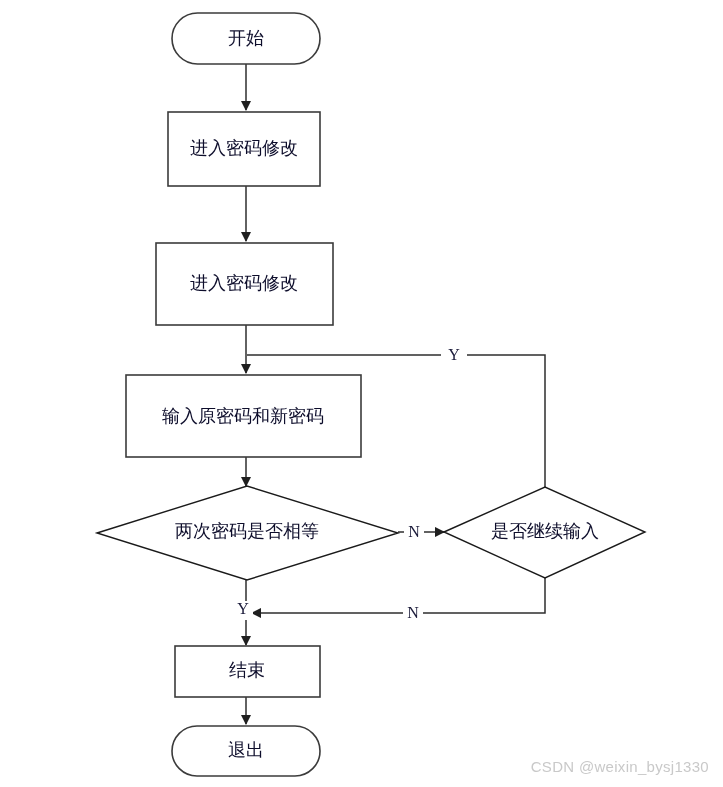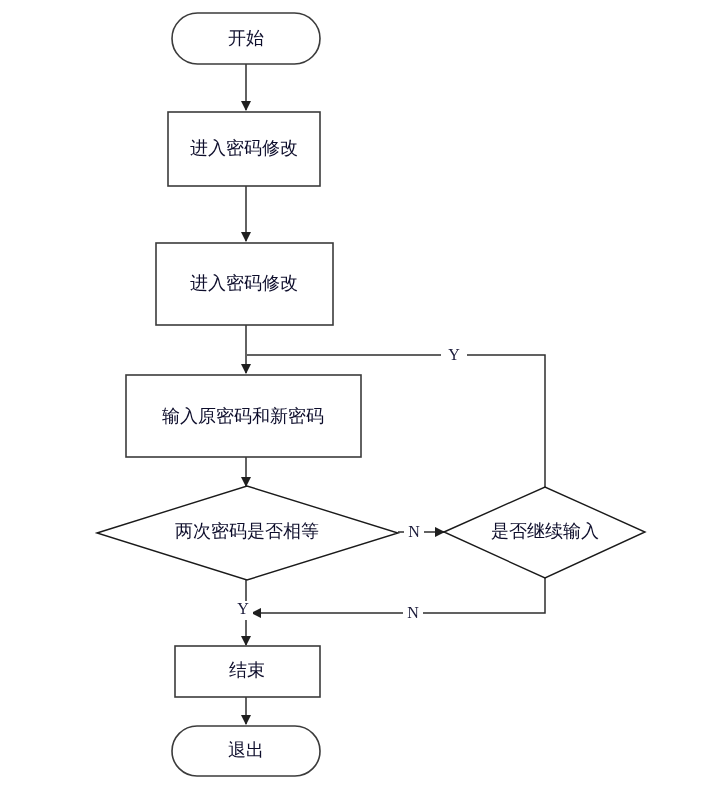--- a/index.html
+++ b/index.html
@@ -154,14 +154,15 @@
       <rect class="shape-stroke" x="175" y="646" width="145" height="51"></rect>
       <text class="node-label" x="247" y="672">结束</text>
     </g>
 
     <g>
       <rect class="shape-stroke" x="172" y="726" width="148" height="50" rx="25" ry="25"></rect>
       <text class="node-label" x="246" y="752">退出</text>
     </g>
   </svg>
 
+  <div class="watermark">CSDN @weixin_bysj1330</div>
 
 </div>
 
 </body></html>

